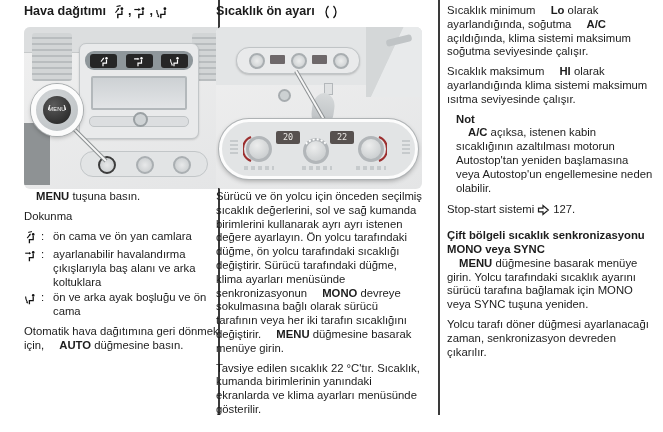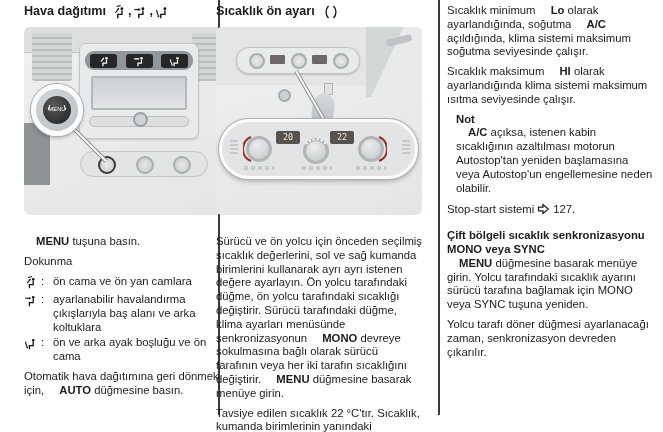--- a/index.html
+++ b/index.html
@@ -14,24 +14,24 @@
   .icn{display:inline-block;vertical-align:-1px;}
   p{margin:0 0 6px 0;}
   b{font-weight:bold;padding-left:12px;}
   .dl{margin:0 0 7px 0;}
   .dli{display:flex;margin:0 0 1px 0;}
   .dli .ic{width:17px;flex:none;padding-top:1px;}
   .dli .cl{width:12px;flex:none;}
   .dli .tx{flex:1;}
   .note{margin:2px 0 8px 9px;}
   .note .nt{font-weight:bold;}
-  .refline{margin:6px 0 12px 0;display:flex;gap:3px;}
+  .refline{margin:6px 0 12px 0;display:flex;align-items:center;gap:3px;}
   .h3{font-weight:bold;margin:0;}
   
-  .fig{position:relative;width:206px;height:188px;margin:0 0 20px 0;background:linear-gradient(160deg,#f0f0f0,#e4e5e6);overflow:hidden;border-radius:6px;}
+  .fig{position:relative;width:206px;height:162px;margin:0 0 1px 0;background:linear-gradient(160deg,#f0f0f0,#e4e5e6);overflow:hidden;border-radius:6px;}
   .fig *{position:absolute;box-sizing:border-box;}
   
   .f1-dashtop{left:0;top:0;width:206px;height:26px;background:#dcdedf;border-bottom:1px solid #c6c9ca;}
   .f1-vents{top:6px;width:40px;height:48px;background:repeating-linear-gradient(#d2d5d6 0 4px,#b9bdbf 4px 6px);border-radius:3px;}
   .f1-vl{left:8px;} .f1-vr{left:168px;width:32px;}
   .f1-dark{left:0;top:96px;width:26px;height:62px;background:#8e9294;}
   .f1-head{left:55px;top:16px;width:120px;height:96px;background:#e9eaeb;border:1px solid #c2c6c8;border-radius:7px;box-shadow:0 1px 2px rgba(0,0,0,.15);}
   .f1-strip{left:5px;top:7px;width:108px;height:19px;background:#8f979b;border-radius:9px;display:flex;align-items:center;justify-content:space-between;padding:0 5px;position:absolute;}
   .f1-btn{position:static;width:27px;height:14px;background:#262626;border-radius:3px;display:flex;align-items:center;justify-content:center;}
   .f1-screen{left:11px;top:32px;width:96px;height:34px;background:linear-gradient(#cdd1d4,#e2e4e6);border:2px solid #b3b8bb;border-radius:2px;}

